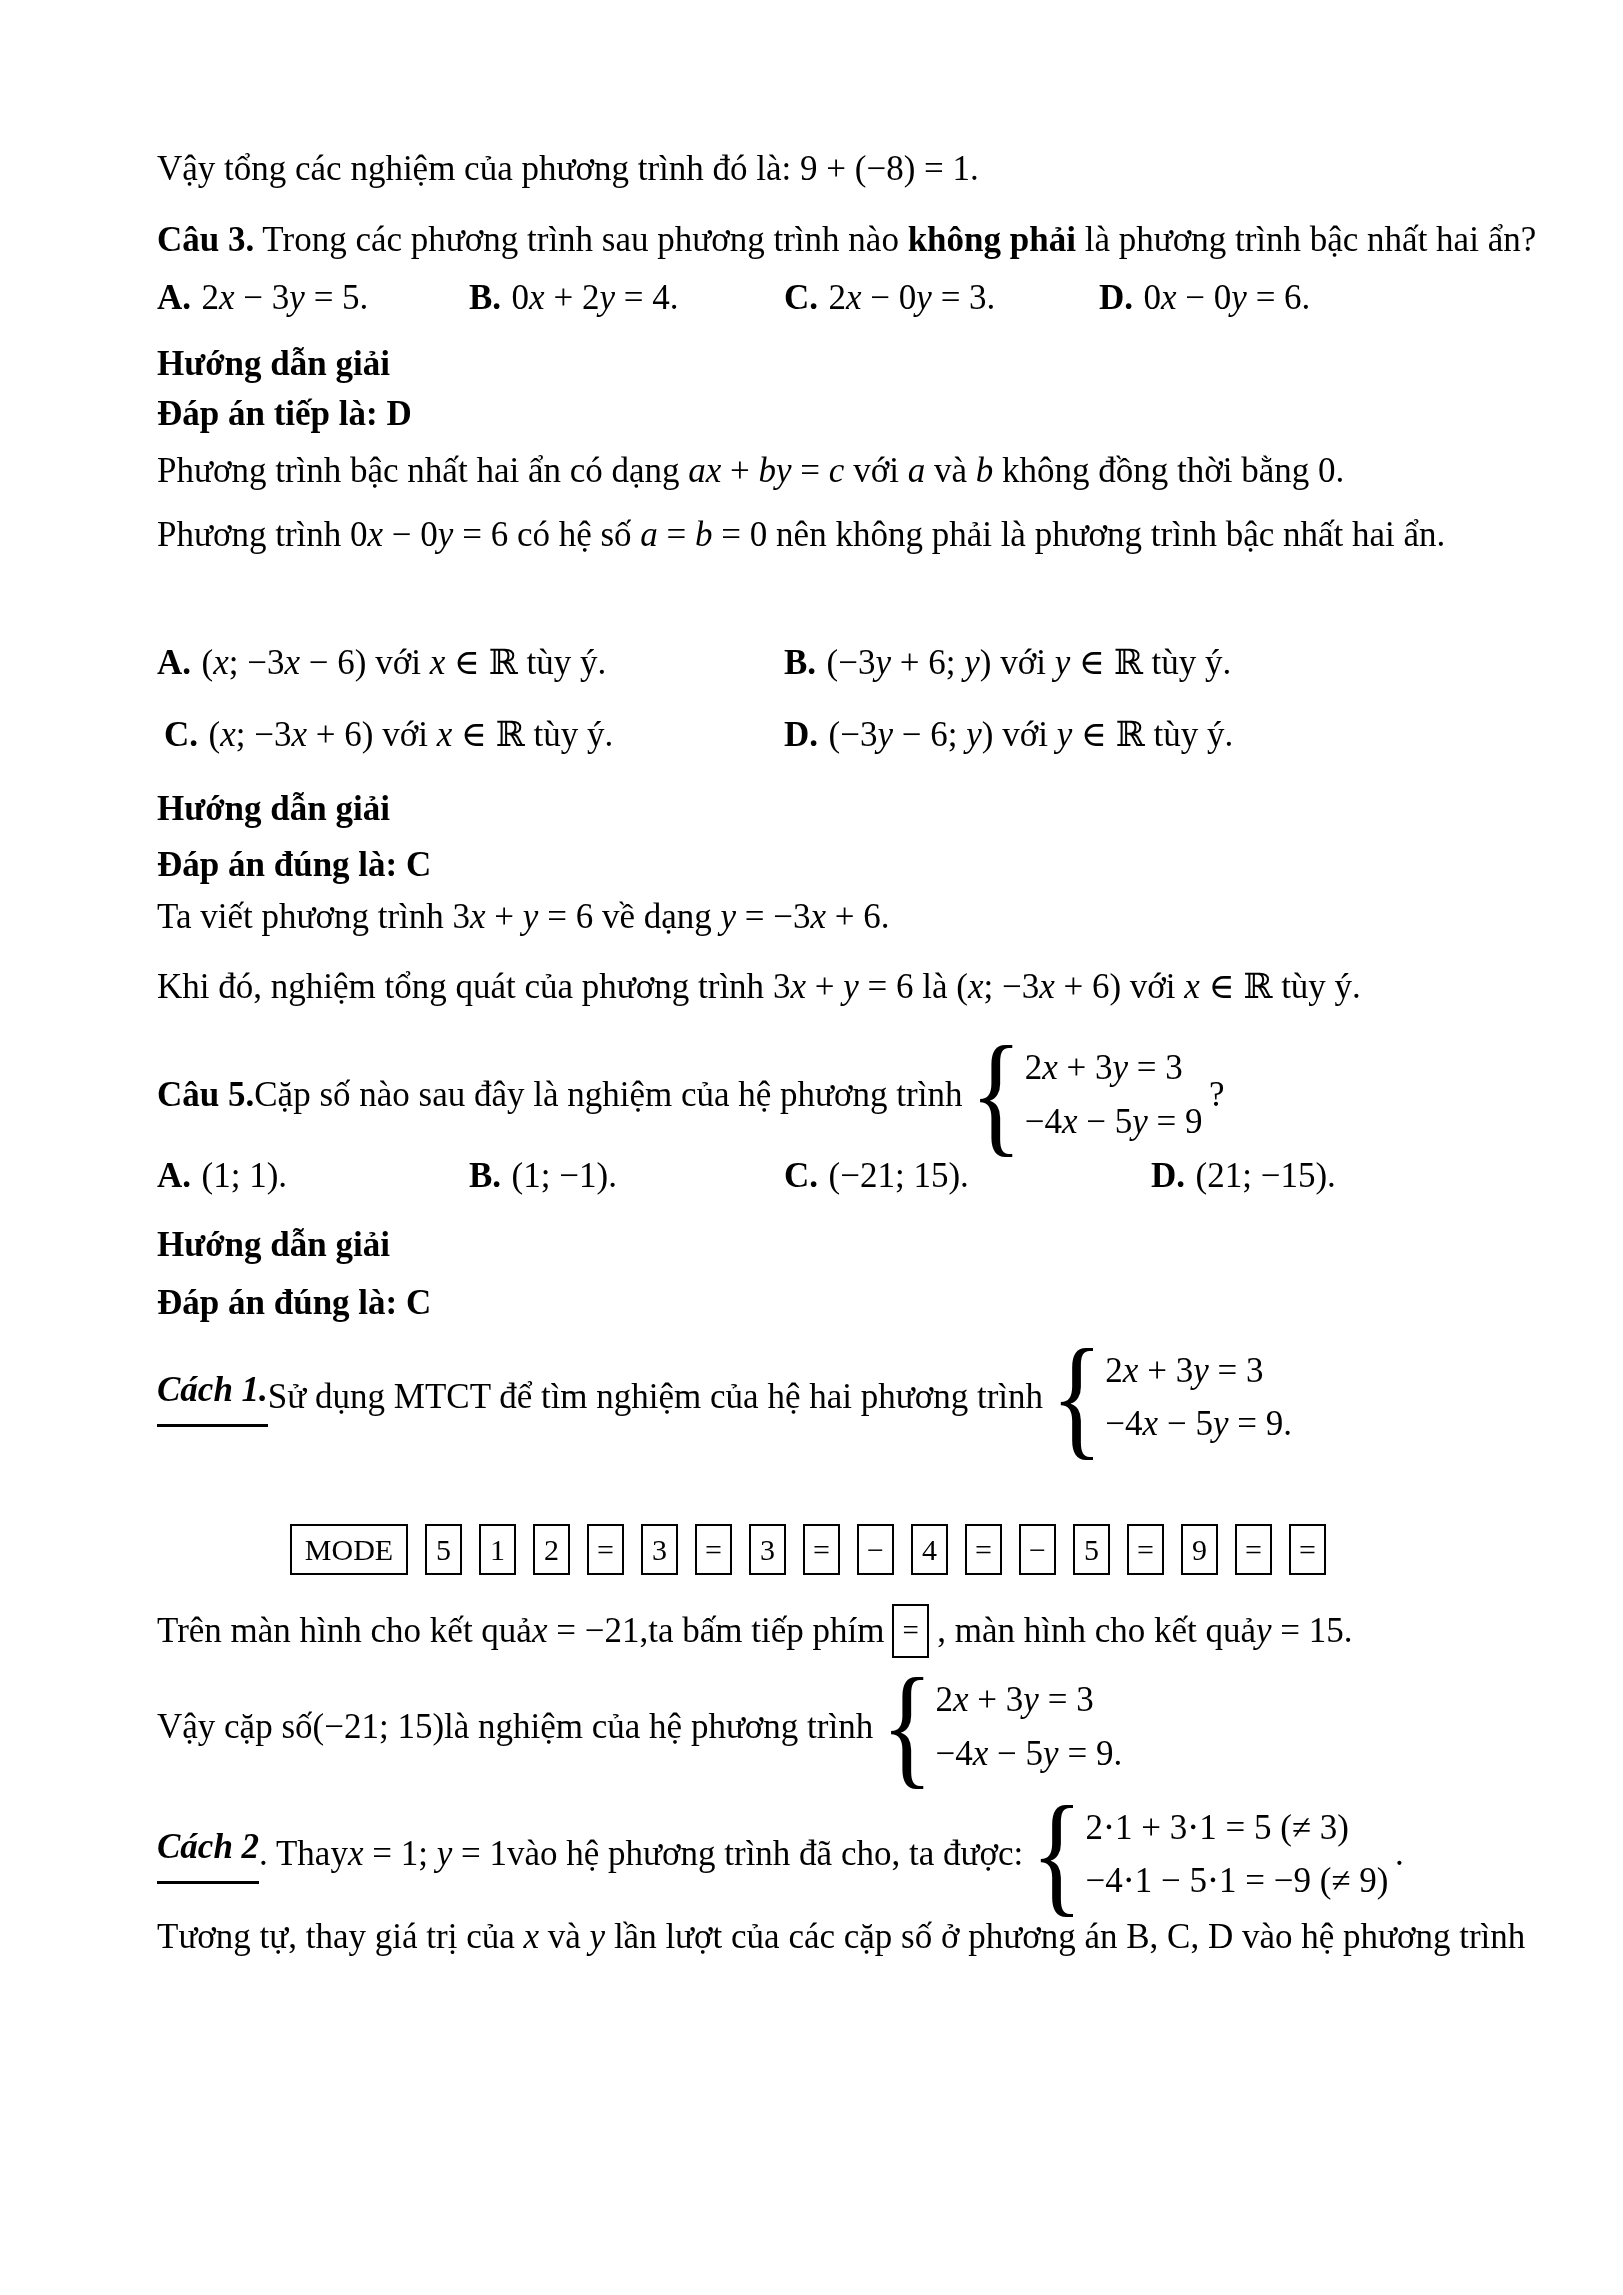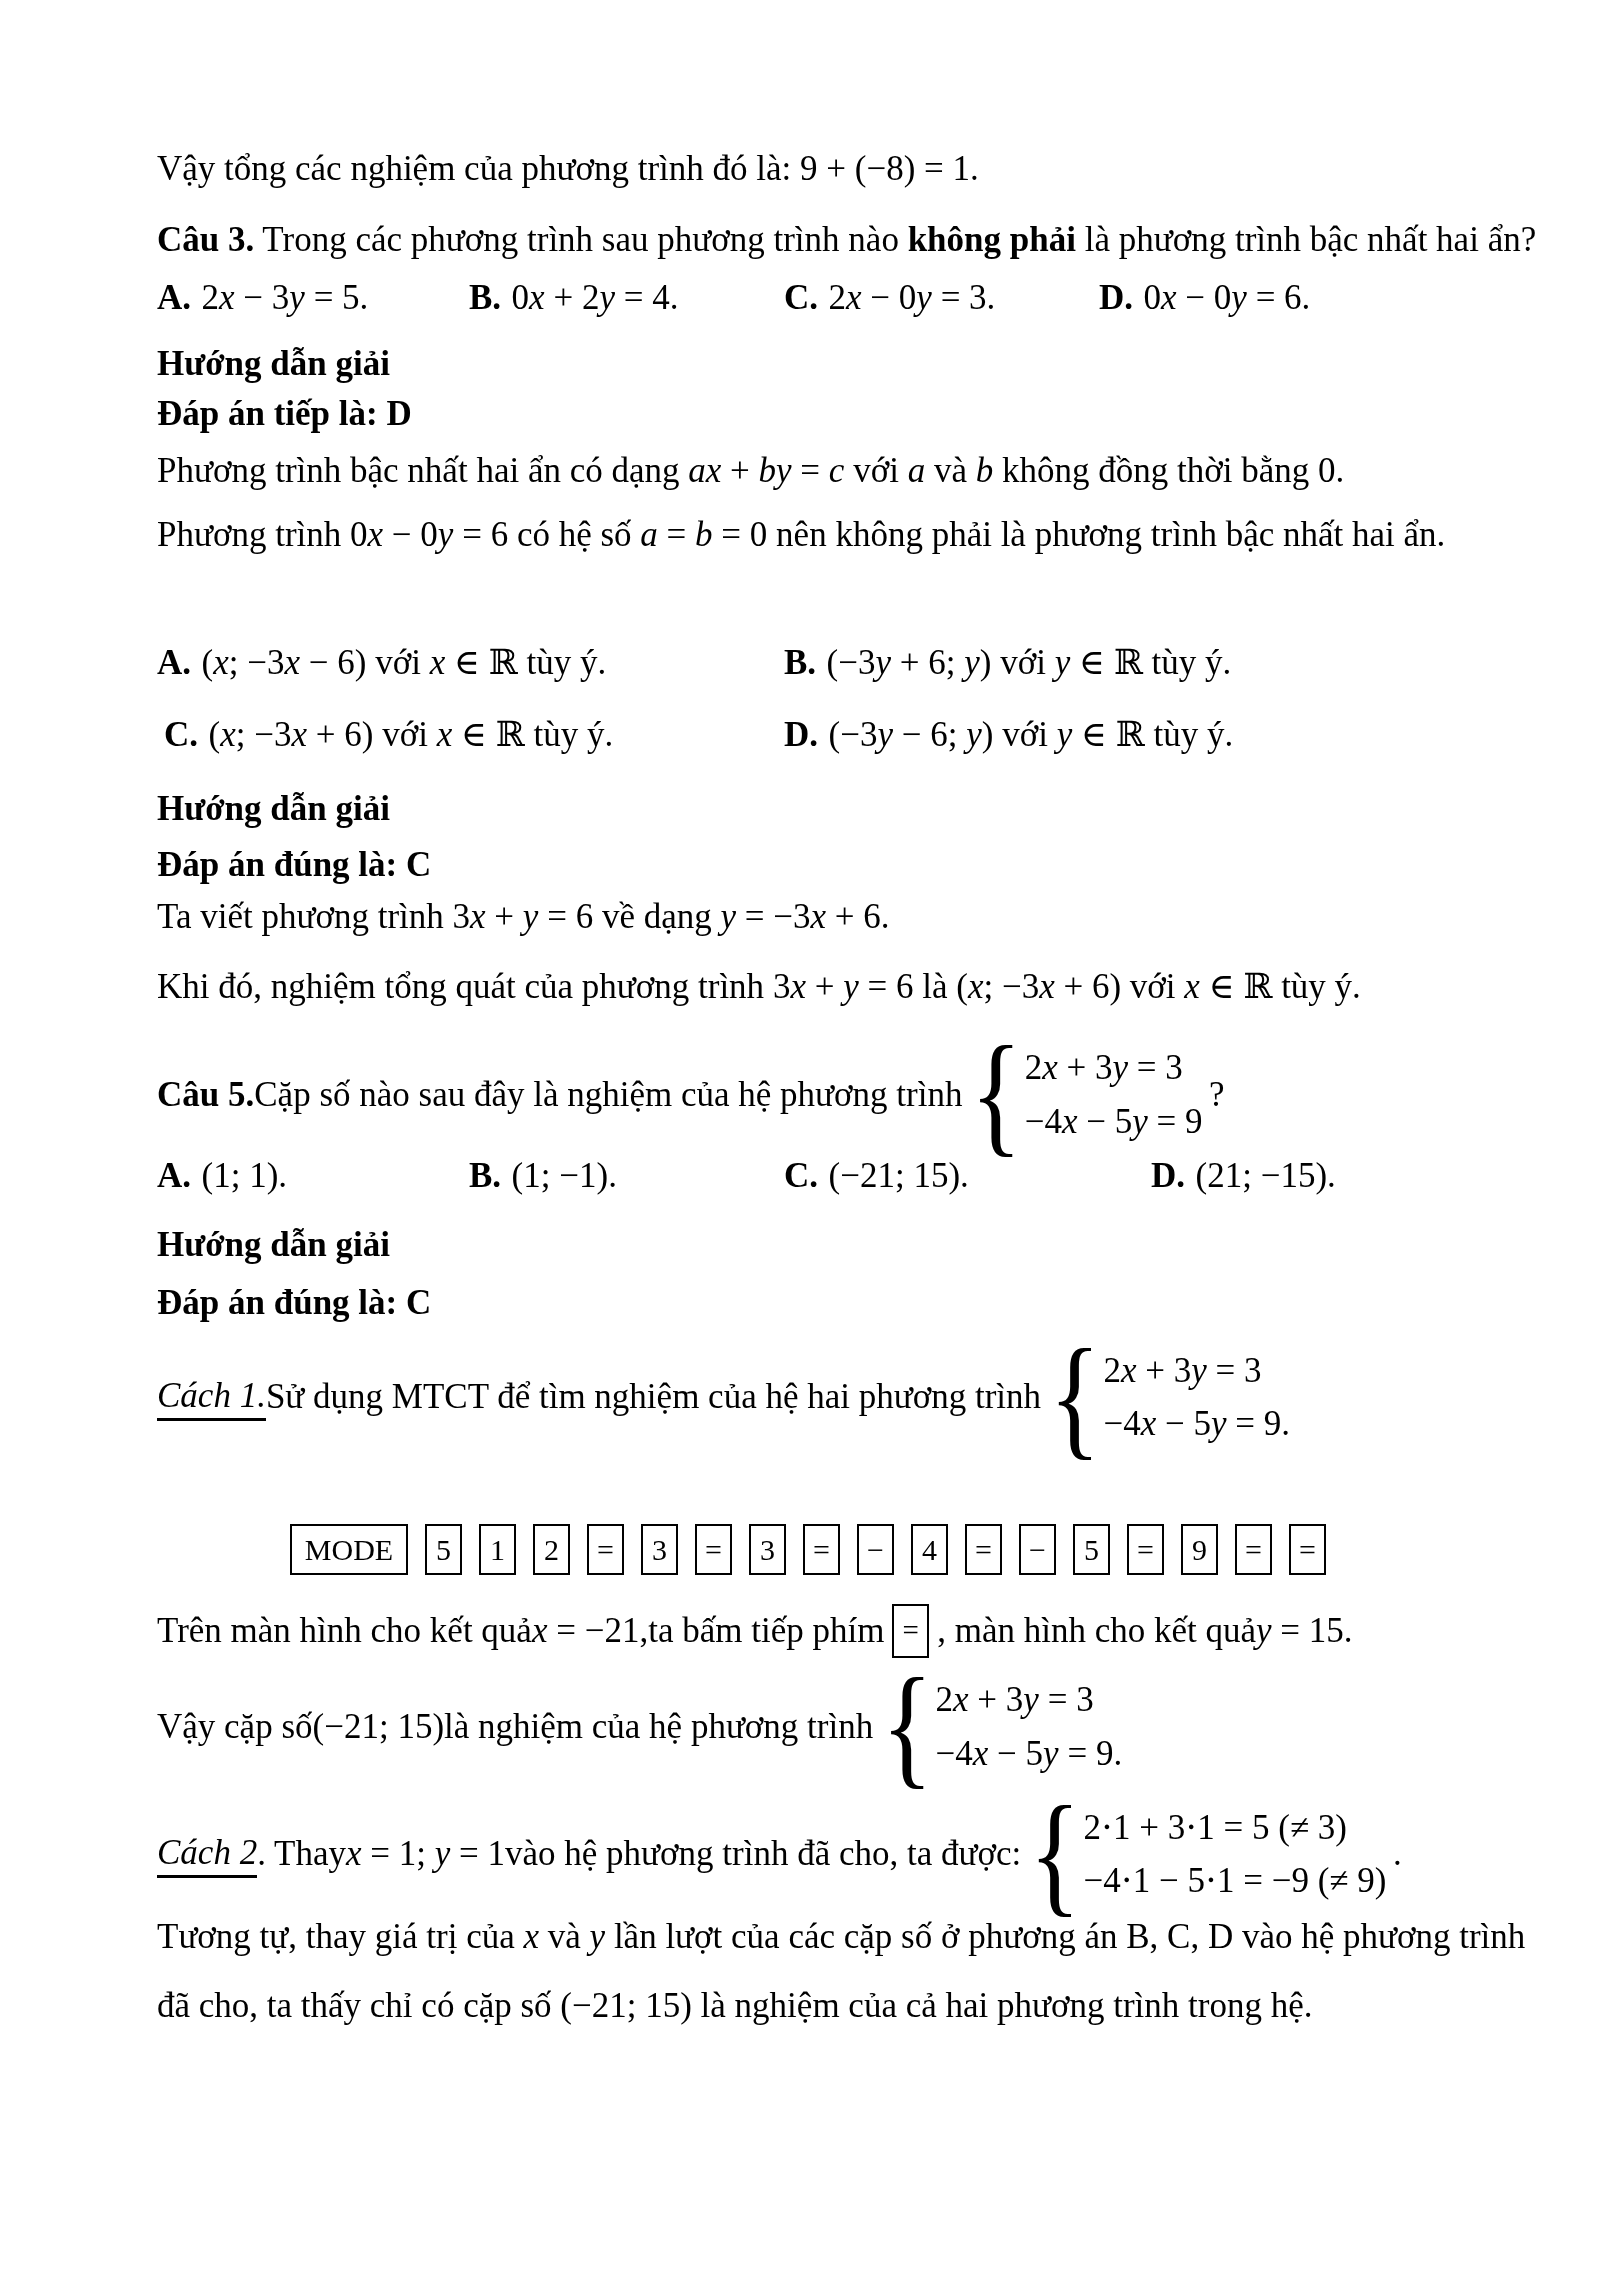--- a/index.html
+++ b/index.html
@@ -11,21 +11,21 @@
     font-size:35px;color:#000;
     overflow:hidden;
     border-radius:21px;
   }
   .line{position:absolute;left:157px;line-height:1.3;white-space:nowrap;}
   .row{position:absolute;left:0;width:100%;line-height:1.3;}
   .opt{position:absolute;white-space:nowrap;}
   .opt .lbl{font-weight:700;margin-right:10.5px;}
   .fline{position:absolute;left:157px;display:flex;align-items:center;white-space:nowrap;line-height:1.3;}
   .b{font-weight:700;}
-  .cach{font-weight:400;font-style:italic;border-bottom:3.3px solid #000;padding-bottom:0;display:inline-block;}
+  .cach{font-weight:700;font-style:italic;border-bottom:3.3px solid #000;padding-bottom:12px;display:inline-block;}
   .math i{font-style:italic;}
   .system{display:inline-flex;align-items:center;margin-left:7.9px;}
   .brace{font-size:108px;line-height:0.8;transform:scaleY(1.25);transform-origin:center;margin-right:2.6px;font-weight:400;}
   .syslines{display:inline-flex;flex-direction:column;gap:18.3px;}
   .syslines .math{line-height:1;}
   .tail{margin-left:6.5px;}
   .keyrow{position:absolute;left:290px;top:1524px;display:flex;gap:17px;align-items:center;}
   .key{
     border:2px solid #000;height:51px;min-width:37px;padding:0 5.2px;
     display:flex;align-items:center;justify-content:center;
@@ -171,16 +171,15 @@
         <span class="syslines">
           <span class="math">2⋅1 + 3⋅1 = 5 (≠ 3)</span>
           <span class="math">−4⋅1 − 5⋅1 = −9 (≠ 9)</span>
         </span>
       </span>
       <span class="tail">.</span>
     </div>
 
   <div class="line" style="top:1914px"><span>Tương tự, thay giá trị của </span><span class="math"><i>x</i></span><span> và </span><span class="math"><i>y</i></span><span> lần lượt của các cặp số ở phương án B, C, D vào hệ phương trình</span></div>
 
-  <div class="line" style="top:1983px"><span>đã cho, ta thấy chỉ có cặp số </span><span class="math">(−21; 15)</span><span> là nghiệm của cả hai phương trình trong hệ.</span></div>
 
 </div>
 
 
 </body></html>

